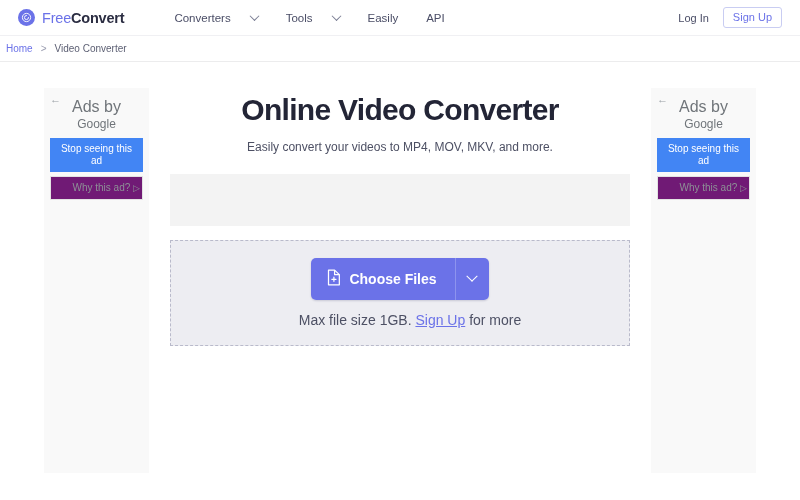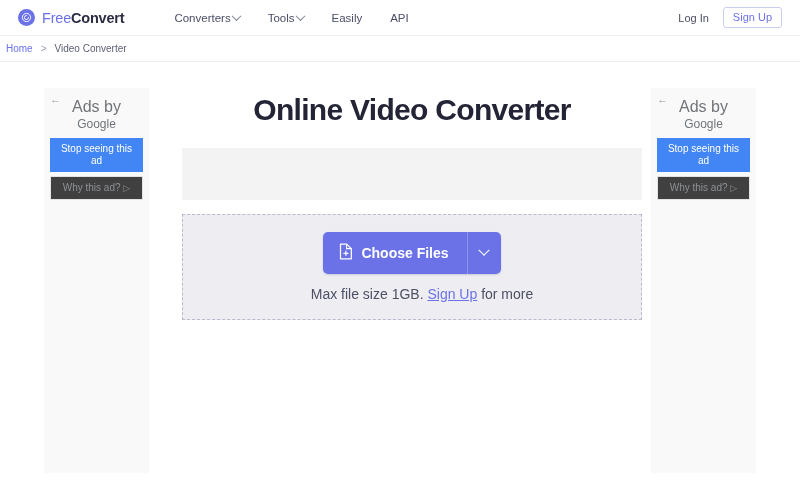--- a/index.html
+++ b/index.html
@@ -46,21 +46,21 @@
     display: flex;
     align-items: center;
     gap: 28px;
     margin-left: 50px;
   }
   .nav-item {
     font-size: 11.5px;
     color: #4a4d66;
     display: flex;
     align-items: center;
-    gap: 2px;
+    gap: 20px;
     cursor: pointer;
     white-space: nowrap;
   }
   .chev {
     width: 7px; height: 7px;
     border-right: 1.3px solid #7b7e94;
     border-bottom: 1.3px solid #7b7e94;
     transform: rotate(45deg) translate(-1px,-1px);
     display: inline-block;
   }
@@ -150,37 +150,37 @@
     text-align: center;
     padding: 5px 6px;
     line-height: 1.2;
     cursor: pointer;
     border: none;
     width: 100%;
     font-family: "Liberation Sans", sans-serif;
   }
   .ad-why {
     margin-top: 4px;
-    background: #404040;
+    background: #701a75;
     border: 1px solid #e3e3e3;
     color: #8d9096;
     font-size: 10px;
-    text-align: center;
+    text-align: right;
     padding: 5px 2px;
     line-height: 1.2;
     cursor: pointer;
     width: 100%;
     font-family: "Liberation Sans", sans-serif;
   }
   .ad-why .tri { font-size: 9px; }
 
   
   .main {
     position: absolute;
-    left: 182px;
+    left: 170px;
     top: 0;
     width: 460px;
   }
   .title {
     text-align: center;
     font-size: 30px;
     font-weight: 700;
     color: #232536;
     letter-spacing: -0.7px;
     margin-top: 31px;
@@ -325,20 +325,21 @@
     </div>
     <button class="ad-stop">Stop seeing this ad</button>
     <button class="ad-why">
       <span>Why this ad?</span>
       <span class="tri">▷</span>
     </button>
   </aside>
 
   <main class="main">
     <h1 class="title">Online Video Converter</h1>
+    <p class="subtitle">Easily convert your videos to MP4, MOV, MKV, and more.</p>
 
     <div class="ad-banner"></div>
 
     <div class="dropzone">
       <div class="choose-wrap">
         <button class="choose-btn">
           <span>
             <svg width="15" height="17" viewBox="0 0 18 20" fill="none">
               <path d="M3 1.2h7.3L16 6.6v12.2H3z" stroke="#ffffff" stroke-width="1.5" fill="none" stroke-linejoin="round"></path>
               <path d="M10.3 1.2v5.4H16" stroke="#ffffff" stroke-width="1.5" fill="none" stroke-linejoin="round"></path>

